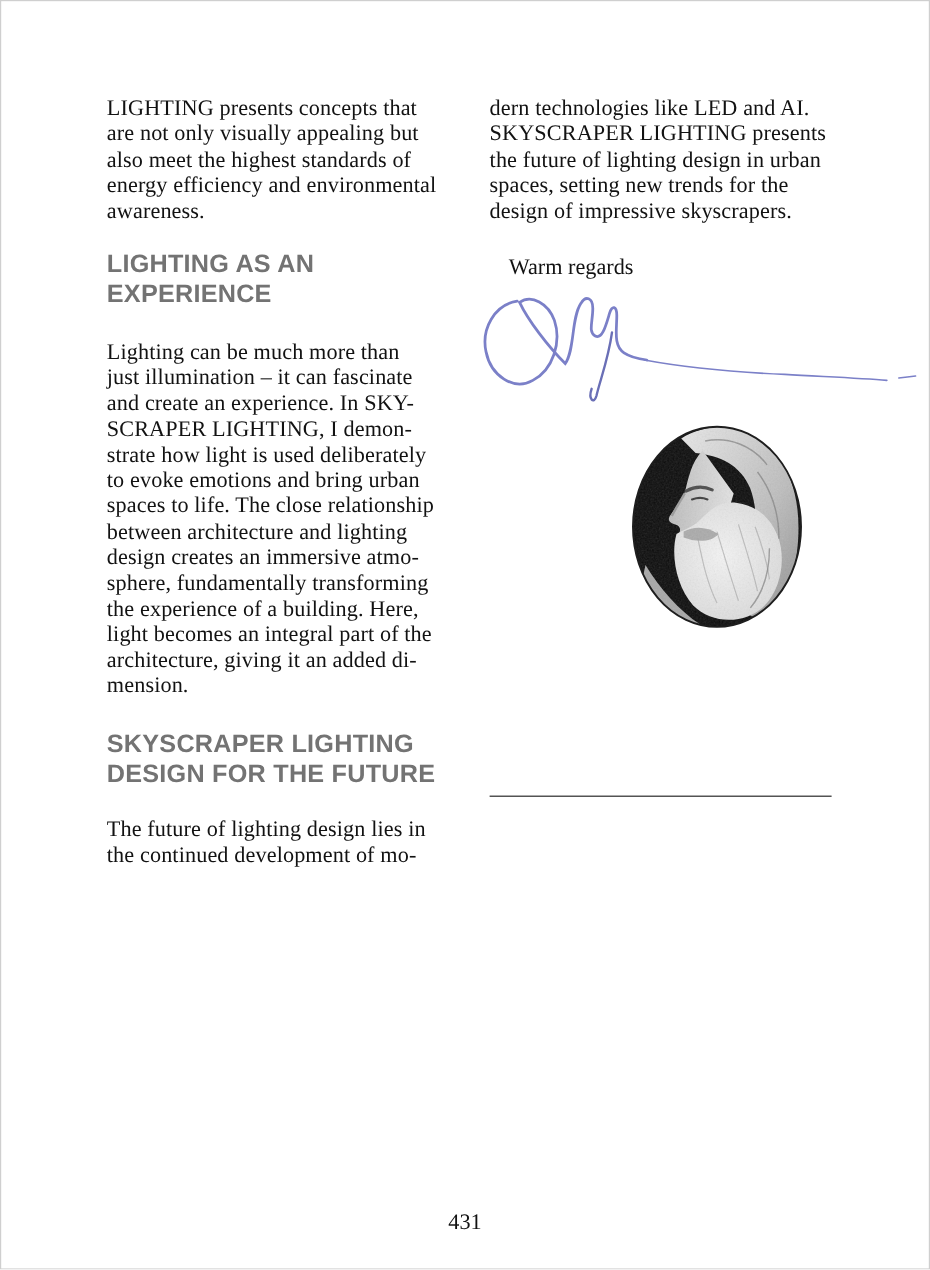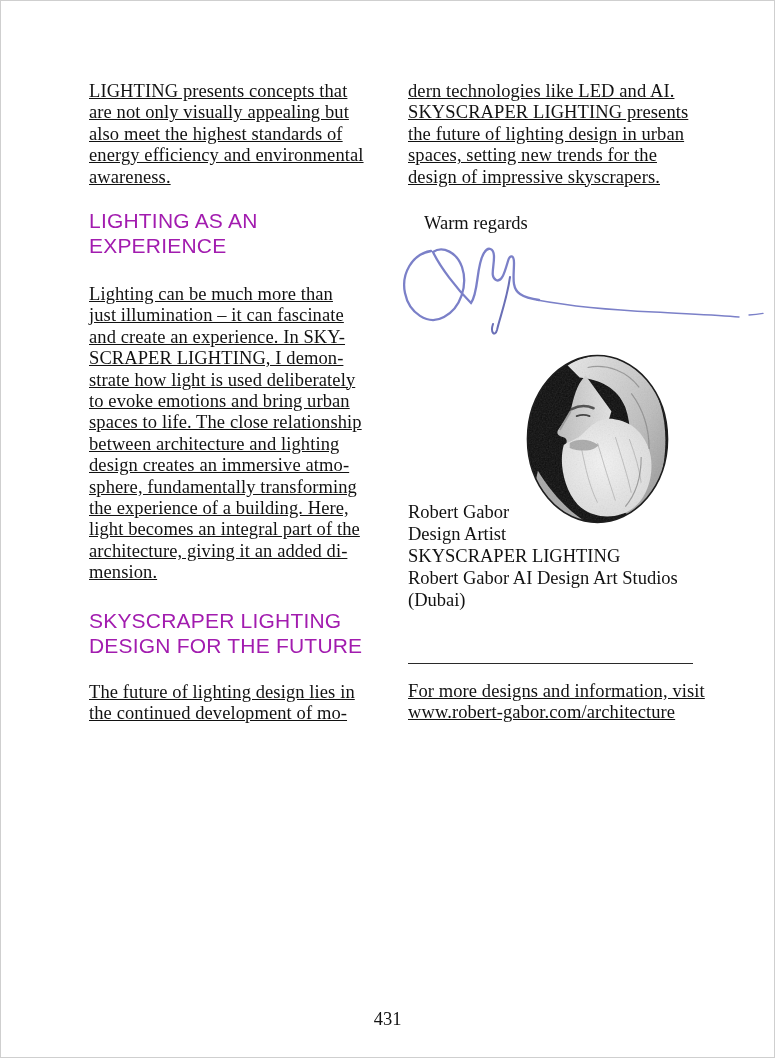--- a/index.html
+++ b/index.html
@@ -12,30 +12,29 @@
     overflow:hidden;
     font-family:"Liberation Serif","DejaVu Serif",serif;
     color:#121212;
   }
   .abs{position:absolute;margin:0;}
   .body-text{
     font-size:18.5px;
     line-height:21.4px;
     white-space:pre;
     letter-spacing:0.1px;
-    text-decoration:underline;
   }
   .heading{
     font-family:"Liberation Sans","DejaVu Sans",sans-serif;
-    font-weight:400;
+    font-weight:700;
     font-size:21px;
     line-height:24.5px;
     letter-spacing:0.2px;
     white-space:pre;
-    color:#a21caf;
+    color:#737373;
   }
   .credentials{
     font-size:18.5px;
     line-height:22px;
     white-space:pre;
   }
   .closing{
     font-size:18.5px;
     line-height:21.4px;
   }
@@ -170,26 +169,19 @@
         <path d="M 58 96 C 62 116 66 134 74 150 M 74 90 C 80 110 86 130 92 148 M 92 84 C 98 104 104 122 108 140 M 106 86 C 112 102 116 116 118 130" stroke="#9e9e9e" stroke-width="1" fill="none" opacity="0.6"></path>
 
         <path d="M 64 14 C 84 10 104 18 116 34 M 108 40 C 120 56 126 76 126 96 M 118 104 C 118 124 112 142 102 154" stroke="#7d7d7d" stroke-width="1.2" fill="none" opacity="0.7"></path>
 
         <rect x="0" y="0" width="148" height="172" filter="url(#grain)" opacity="0.5"></rect>
       </g>
       <ellipse cx="74" cy="86" rx="70.5" ry="84" fill="none" stroke="#1e1e1e" stroke-width="1.6"></ellipse>
     </svg>
   </div>
 
-  <p class="abs rc credentials" style="top:500px;">Robert Gabor
-Design Artist
-SKYSCRAPER LIGHTING
-Robert Gabor AI Design Art Studios
-(Dubai)</p>
 
   <hr class="abs rc divider" style="top:662px;width:285px;">
 
-  <p class="abs rc body-text" style="top:680px;">For more designs and information, visit
-www.robert-gabor.com/architecture</p>
 
   <div class="abs page-number" style="top:1008px;left:0;">431</div>
 
 </div>
 
 </body></html>

